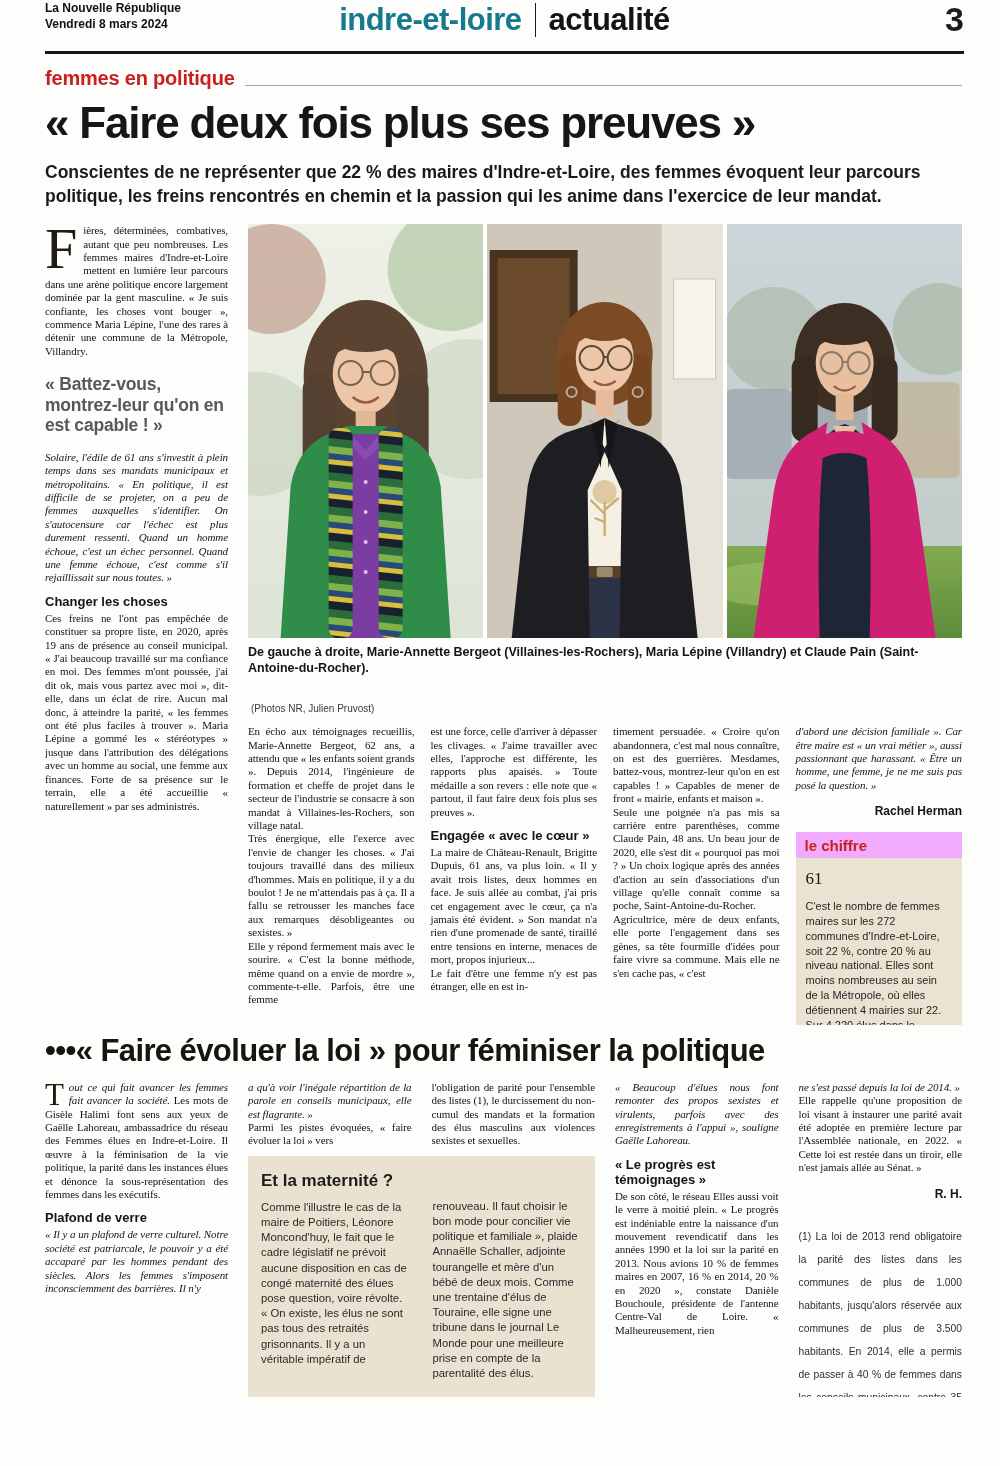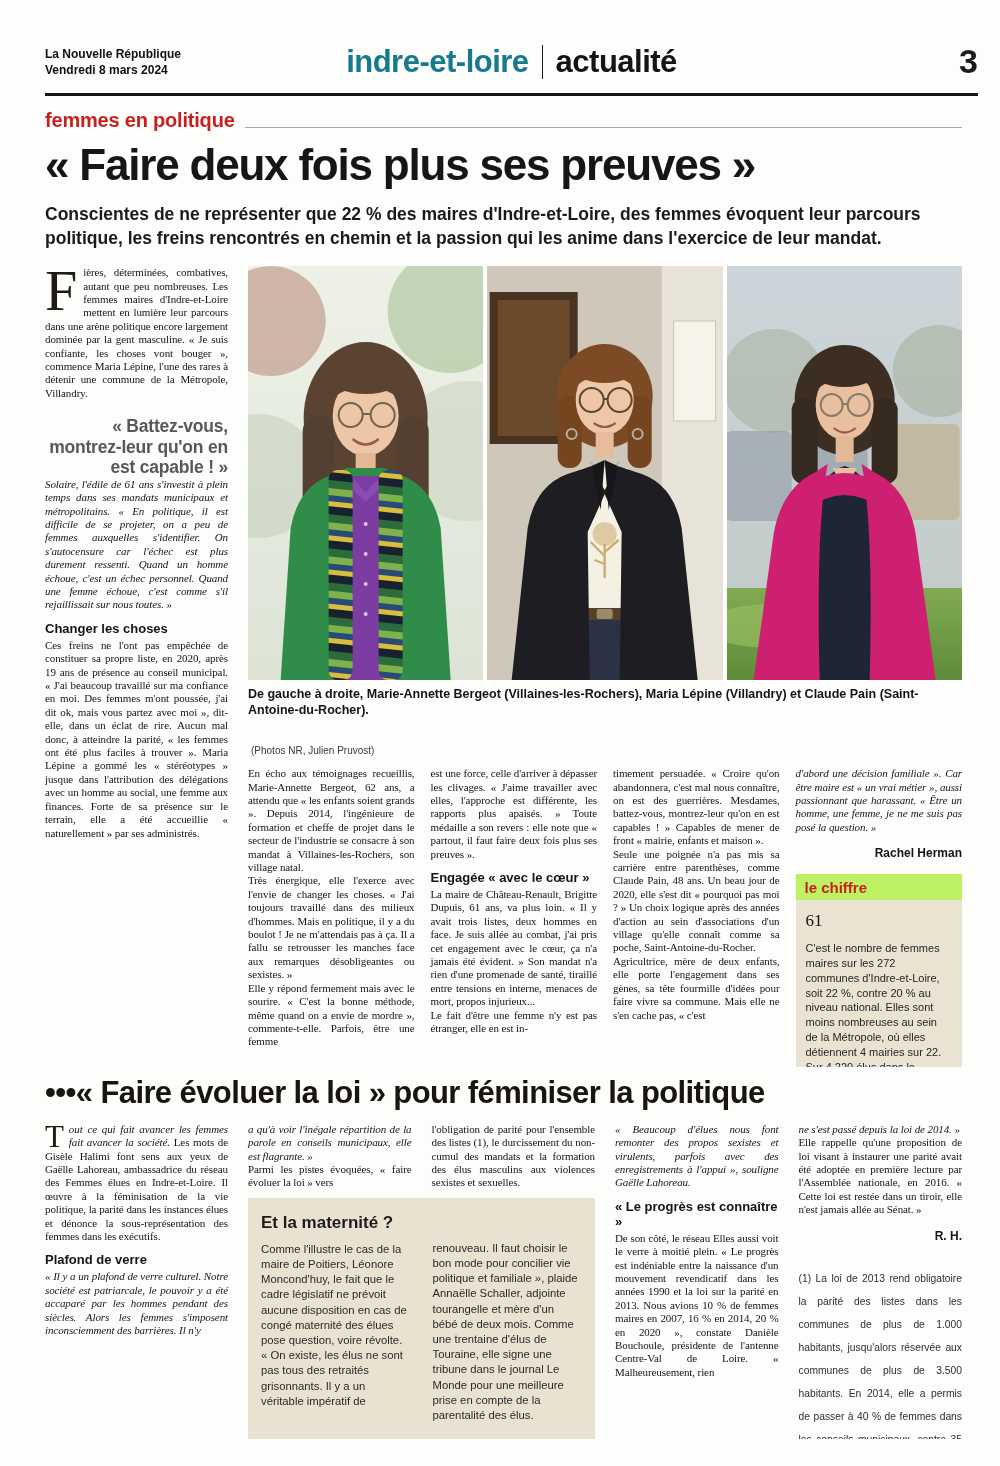--- a/index.html
+++ b/index.html
@@ -3,23 +3,23 @@
 <meta charset="utf-8">
 <style>
   html,body { margin:0; padding:0; background:#888; }
   .page {
     position:relative; width:1000px; height:1466px; margin:0 auto;
     background:#fdfdfc; overflow:hidden; color:#1c1c1c;
     font-family:"Liberation Sans", sans-serif;
   }
   
   .header {
-    margin:0 22px 0 45px; padding-top:42px; padding-bottom:12px;
+    margin:0 36px 0 45px; padding-bottom:12px;
     border-bottom:3px solid #161616;
-    display:flex; align-items:center;
+    display:flex; 
   }
   .masthead { width:210px; font-weight:bold; font-size:12px; line-height:16px; color:#111; }
   .section-title { flex:1; display:flex; justify-content:center; align-items:center; gap:13px; }
   .section-left { color:#16798e; font-size:31px; font-weight:bold; letter-spacing:-0.5px; }
   .section-divider { width:1px; height:34px; background:#1a1a1a; }
   .section-right { color:#141414; font-size:31px; font-weight:bold; letter-spacing:-0.5px; }
   .page-number { width:210px; text-align:right; font-size:34px; font-weight:bold; }
   
   .kicker-row { margin:13px 38px 0 45px; display:flex; align-items:flex-end; }
   .kicker { color:#c8201f; font-size:20px; font-weight:bold; letter-spacing:-0.2px; }
@@ -40,39 +40,39 @@
   .dropcap-f {
     float:left; font-family:"Liberation Serif", serif; font-size:58px; line-height:46px;
     padding:2px 6px 0 0; color:#201a14;
   }
   .dropcap-t {
     float:left; font-family:"Liberation Serif", serif; font-size:31px; line-height:25px;
     padding:1px 5px 0 0; color:#201a14;
   }
   .pullquote {
     font-size:17.5px; line-height:20.5px; color:#58585a; font-weight:600;
-    letter-spacing:-0.2px; margin:16px 0 0;text-align:right;
+    letter-spacing:-0.2px; margin:16px 0 15px;
   }
   .subhead { font-size:13px; line-height:15px; font-weight:bold; color:#141414; margin:9px 0 3px; }
   .it { font-style:italic; }
   
   .photos { display:flex; gap:4px; height:414px; background:#fff; }
   .photo { flex:1; min-width:0; position:relative; overflow:hidden; }
   .photo svg { display:block; width:100%; height:100%; }
   .caption-block { margin-top:6px; }
   .caption { font-size:12.5px; line-height:16px; font-weight:bold; color:#141414; }
   .credit { font-size:10px; line-height:13px; color:#3a3a3a; margin-left:3px;margin-top:26px; }
   
   .text-cols {
     margin-top:10px; flex:1; display:grid; grid-template-columns:repeat(4,1fr);
     column-gap:16px; overflow:hidden;
   }
   .byline { text-align:right; font-size:12px; font-weight:bold; color:#141414; margin-top:12px; }
   
-  .box-header { background:#bef264; color:#c8201f; font-size:15px; font-weight:bold; padding:5px 9px 4px; }
+  .box-header { background:#f0abfc; color:#c8201f; font-size:15px; font-weight:bold; padding:5px 9px 4px; }
   .chiffre { margin-top:14px; }
   .chiffre-body { background:#eae3d2; padding:11px 10px 18px; }
   .chiffre-number { font-family:"Liberation Serif", serif; font-size:17px; color:#141414; margin-bottom:10px; }
   .chiffre-text { font-size:11px; line-height:14.8px; color:#262626; }
   
   .article2 { margin:10px 38px 0 45px; }
   h2.headline2 { margin:0; font-size:31px; line-height:1.05; font-weight:800; letter-spacing:-0.6px; color:#181410; }
   .a2-grid {
     margin-top:13px; display:grid; grid-template-columns:183px 1fr 1fr 1fr 1fr;
     grid-template-rows:auto 1fr; column-gap:20px; height:316px; overflow:hidden;
@@ -331,26 +331,26 @@
             <div class="asuivre-text">Comme l'illustre le cas de la maire de Poitiers, Léonore Moncond'huy, le fait que le cadre législatif ne prévoit aucune disposition en cas de congé maternité des élues pose question, voire révolte. « On existe, les élus ne sont pas tous des retraités grisonnants. Il y a un véritable impératif de</div>
           </div>
           <div class="asuivre-colB">
             <div class="asuivre-text">renouveau. Il faut choisir le bon mode pour concilier vie politique et familiale », plaide Annaëlle Schaller, adjointe tourangelle et mère d'un bébé de deux mois. Comme une trentaine d'élus de Touraine, elle signe une tribune dans le journal Le Monde pour une meilleure prise en compte de la parentalité des élus.</div>
           </div>
         </div>
       </div>
 
       <div class="a2col4">
         <p class="it">« Beaucoup d'élues nous font remonter des propos sexistes et virulents, parfois avec des enregistrements à l'appui », souligne Gaëlle Lahoreau.</p>
-        <div class="subhead">« Le progrès est connaître »</div>
+        <div class="subhead">« Le progrès est témoignages »</div>
         <p>De son côté, le réseau Elles aussi voit le verre à moitié plein. « Le progrès est indéniable entre la naissance d'un mouvement revendicatif dans les années 1990 et la loi sur la parité en 2013. Nous avions 10 % de femmes maires en 2007, 16 % en 2014, 20 % en 2020 », constate Danièle Bouchoule, présidente de l'antenne Centre-Val de Loire. « Malheureusement, rien</p>
       </div>
 
       <div class="a2col5">
         <p class="it">ne s'est passé depuis la loi de 2014. »</p>
-        <p>Elle rappelle qu'une proposition de loi visant à instaurer une parité avait été adoptée en première lecture par l'Assemblée nationale, en 2016. « Cette loi est restée dans un tiroir, elle n'est jamais allée au Sénat. »</p>
+        <p>Elle rappelle qu'une proposition de loi visant à instaurer une parité avait été adoptée en première lecture par l'Assemblée nationale, en 2022. « Cette loi est restée dans un tiroir, elle n'est jamais allée au Sénat. »</p>
         <div class="byline">R. H.</div>
         <div class="footnote">(1) La loi de 2013 rend obligatoire la parité des listes dans les communes de plus de 1.000 habitants, jusqu'alors réservée aux communes de plus de 3.500 habitants. En 2014, elle a permis de passer à 40 % de femmes dans les conseils municipaux, contre 35 % en 2008.</div>
       </div>
     </div>
   </div>
 
 </div>
 
 </body></html>

